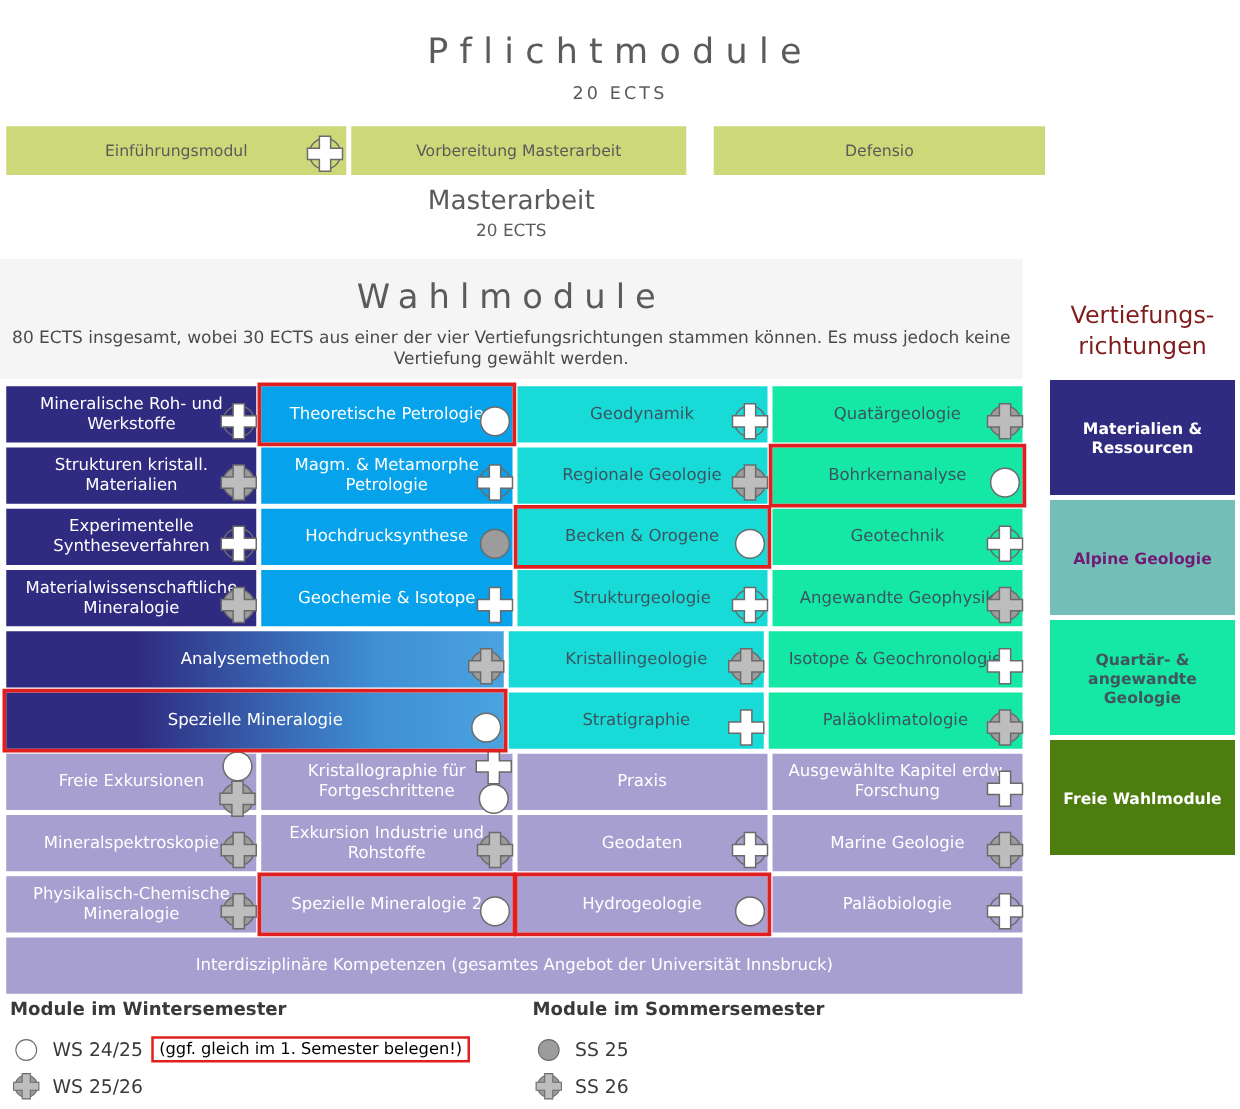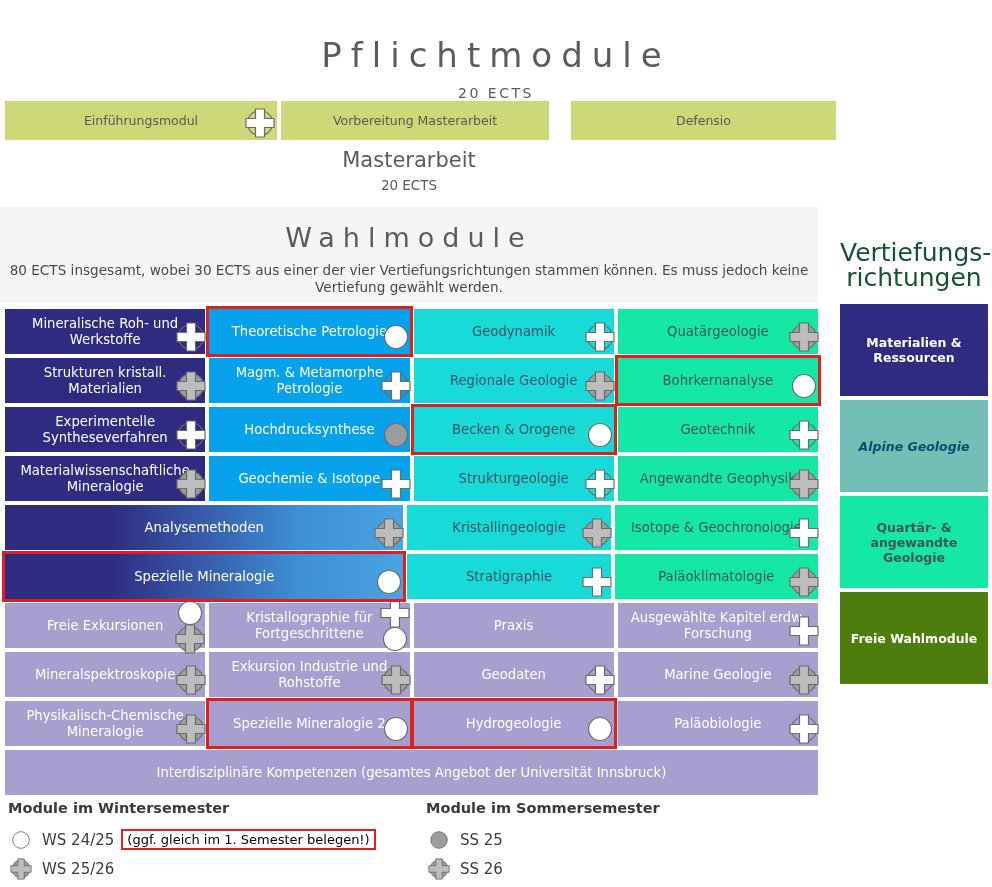--- a/index.html
+++ b/index.html
@@ -8,25 +8,25 @@
     background: #ffffff;
     font-family: "DejaVu Sans", "Liberation Sans", sans-serif;
     overflow: hidden;
     position: relative;
     color: #4a4a4a;
   }
 
   
   .page-title {
     text-align:center;
-    font-size: 34px;
+    font-size: 28px;
     letter-spacing: 9px;
     color: #5b5b5b;
     font-weight: 400;
-    padding-top: 35px;
+    padding-top: 24px;
   }
   .page-subtitle {
     text-align:center;
     font-size: 14px;
     letter-spacing: 2.5px;
     color: #5b5b5b;
     margin-top: 10px;
   }
 
   
@@ -106,32 +106,32 @@
     position:absolute; right:-7px; bottom:-7px;
     width:42px; height:42px; z-index:4;
   }
   .markers.stackup { bottom:-7px; right:-4px; }
 
   
   .side {
     position:absolute; left:840px; top:240px; width:148px;
   }
   .side-title {
-    text-align:center; font-size:25px; line-height:25px;
-    color:#14532d; margin-bottom:14px;
+    text-align:center; font-size:19px; line-height:25px;
+    color:#7f1d1d; margin-bottom:14px;
   }
   .side-item {
     height:92px; margin-bottom:4px;
     display:flex; align-items:center; justify-content:center;
     text-align:center; font-size:12.5px; line-height:15px;
     font-weight:bold; padding:12px 10px;
   }
   .side-item.s1 { background:#2f2b80; color:#fff; }
   .side-item.s2 { background:#3f9ada; color:#fff; }
-  .side-item.s3 { background:#73bfb8; color:#0c4a6e;font-style:italic; }
+  .side-item.s3 { background:#73bfb8; color:#701a75; }
   .side-item.s4 { background:#14e8a4; color:#41555c; }
   .side-item.s5 { background:#4d7c0f; color:#fff; }
 
   
   .legend { position:absolute; left:8px; top:800px; width:980px; }
   .legend-col { position:absolute; }
   .legend-col.left { left:0; }
   .legend-col.right { left:418px; }
   .legend-head { font-size:14.5px; color:#3a3a3a; font-weight:bold; margin-bottom:9px; }
   .legend-line { display:flex; align-items:center; height:29px; }

